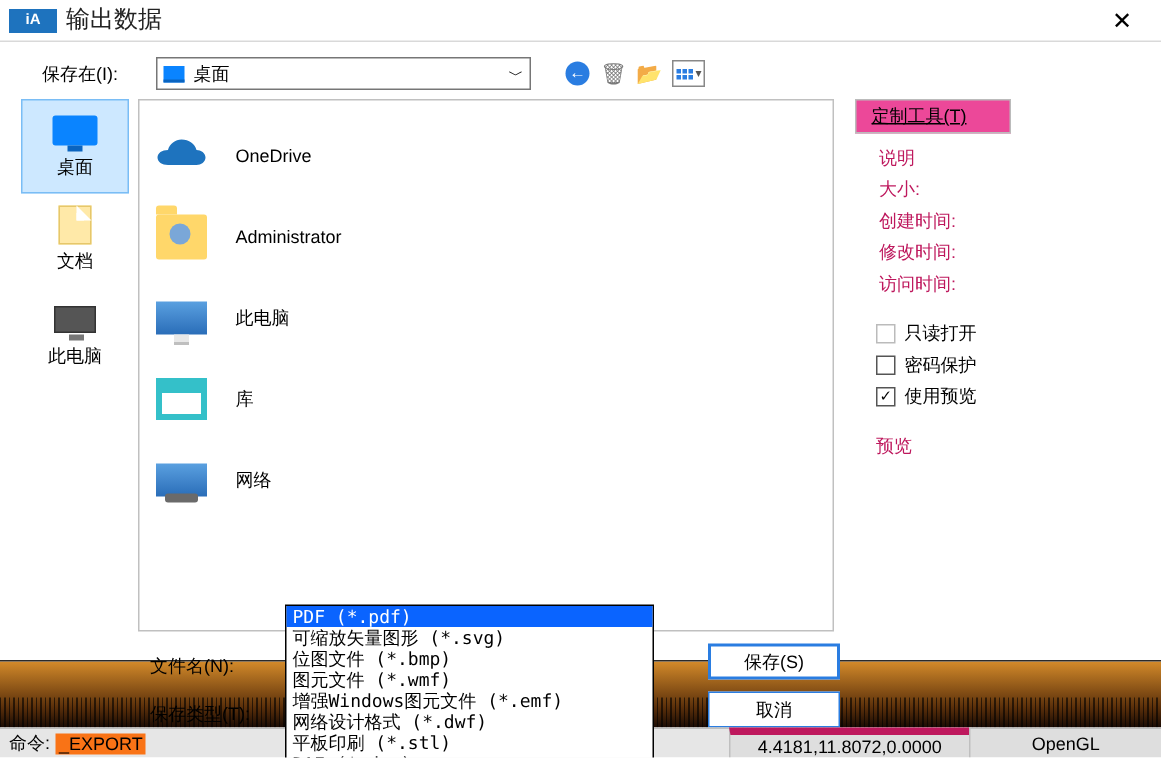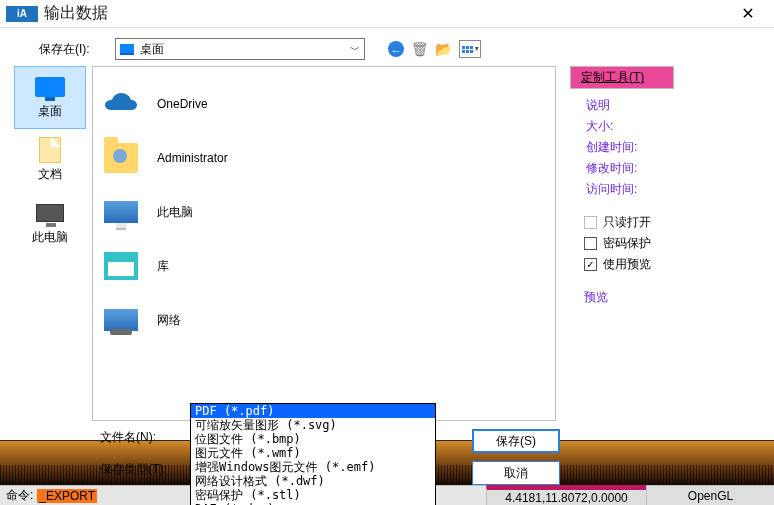--- a/index.html
+++ b/index.html
@@ -7,21 +7,21 @@
 
   
   .titlebar { height: 28px; border-bottom: 1px solid #d9d9d9; display: flex; align-items: center; padding: 0 6px; }
   .titlebar .app-icon { width: 32px; height: 16px; background: #1e73be; color: #fff; font-size: 10px; font-weight: bold; display: flex; align-items: center; justify-content: center; margin-right: 6px; border:1px solid #1e73be; }
   .titlebar .title { flex: 1; font-size: 16px; color: #222; }
   .titlebar .close { width: 40px; text-align: center; font-size: 16px; cursor: pointer; }
 
   .dialog-body { display: flex; flex-direction: column; height: calc(100% - 28px - 20px); }
 
   
-  .save-in-row { display: flex; align-items: center; padding: 10px 18px 6px 39px; gap: 8px; }
+  .save-in-row { display: flex; align-items: center; padding: 10px 18px 6px 28px; gap: 8px; }
   .save-in-row .label { width: 68px; }
   .save-in-select { flex: 0 0 250px; height: 22px; border: 1px solid #767676; display: flex; align-items: center; padding: 0 4px; background: #fff; position: relative; }
   .save-in-select .desk-icon { width: 14px; height: 11px; background: #0a84ff; margin-right: 6px; border-bottom: 2px solid #0a64c0; }
   .save-in-select .arrow { position: absolute; right: 4px; top: 4px; font-size: 10px; }
   .toolbar-icons { display: flex; gap: 6px; margin-left: 14px; align-items: center; }
   .tb-icon { width: 18px; height: 18px; display:flex;align-items:center;justify-content:center;font-size:14px; }
   .tb-back { color:#fff;background:#2a7de1;border-radius:50%;width:16px;height:16px;line-height:16px;text-align:center;font-size:11px;}
   .tb-recycle { color:#7a7a7a; font-size:14px; }
   .tb-folder { color:#e6a700; font-size:14px; }
   .tb-views { border:1px solid #888;width:22px;height:18px;display:flex;}
@@ -56,29 +56,29 @@
   .svg-userfolder:after{content:"";position:absolute;left:9px;top:6px;width:14px;height:14px;border-radius:50%;background:#7aa7d8;}
   .svg-thispc { width:34px;height:22px;background:linear-gradient(#5aa0e0,#2a6db8);position:relative;}
   .svg-thispc:after{content:"";position:absolute;left:12px;top:22px;width:10px;height:5px;background:#e8e8e8;border-bottom:2px solid #bfbfbf;}
   .svg-library { width:34px;height:28px;border:4px solid #34c0c9;border-top:10px solid #34c0c9;background:#fff; }
   .svg-network { width:34px;height:22px;background:linear-gradient(#5aa0e0,#2a6db8);position:relative;}
   .svg-network:after{content:"";position:absolute;left:6px;top:20px;width:22px;height:6px;background:#6a6a6a;border-radius:2px;}
 
   
   .right-panel { width: 200px; padding-left: 12px; }
   .group-title { border:1px solid #bbb; padding: 2px 10px; width: 104px; background:#ec4899; margin-bottom:6px;text-decoration:underline;}
-  .info-line { padding: 2px 0 2px 16px; color:#6d28d9; }
+  .info-line { padding: 2px 0 2px 16px; color:#be185d; }
   .checks { margin: 14px 0 0 14px; display:flex;flex-direction:column;gap:4px;}
   .chk { display:flex; align-items:center; gap:6px; }
   .chk .box { width:13px;height:13px;border:1px solid #555;display:flex;align-items:center;justify-content:center;font-size:10px;line-height:10px;}
   .chk.dim .box { border-color:#bbb; }
 
   
   .bottom-rows { padding: 8px 0 0 100px; display:flex;flex-direction:column;gap:8px; position:relative; }
-  .row { display:flex; align-items:flex-start; gap:10px; }
+  .row { display:flex; align-items:flex-end; gap:10px; }
   .row .label { width:80px; text-align:left; }
   .text-combo { width:246px; height:22px; border:1px solid #767676; padding:0 5px; display:flex;align-items:center; background:#fff; position:relative;}
   .text-combo .arrow { position:absolute; right:4px; top:4px; font-size:10px;}
   .blue-combo { border:1px solid #2a7de1 !important; }
   .btn { width:88px; height:24px; border:1px solid #2a7de1; background:#fff; text-align:center; line-height:22px; cursor:pointer;margin-left:26px;}
   .btn.bold { border-width:2px; line-height:20px; }
 
   
   .dropdown { position:absolute; left:190px; top:403px; width:246px; border:1px solid #000; background:#fff; z-index:50;}
   .dropdown .opt { padding:0 4px; font-family: "SimSun", monospace; font-size:12px; line-height:14px; white-space:nowrap;}
@@ -238,21 +238,21 @@
 
 </div>
 
 <div class="dropdown">
   <div class="opt selected">PDF (*.pdf)</div>
   <div class="opt">可缩放矢量图形 (*.svg)</div>
   <div class="opt">位图文件 (*.bmp)</div>
   <div class="opt">图元文件 (*.wmf)</div>
   <div class="opt">增强Windows图元文件 (*.emf)</div>
   <div class="opt">网络设计格式 (*.dwf)</div>
-  <div class="opt">密码保护 (*.stl)</div>
+  <div class="opt">平板印刷 (*.stl)</div>
   <div class="opt">DAE (*.dae)</div>
 </div>
 
 <div class="desktop-bg"></div>
 <div class="grass"></div>
 
 <div class="statusbar">
   <div class="cmd">
     <span class="cmd-txt">命令:</span>
     <span class="cmd-txt" style="background:#f97316;padding:0 2px;">_EXPORT</span>

